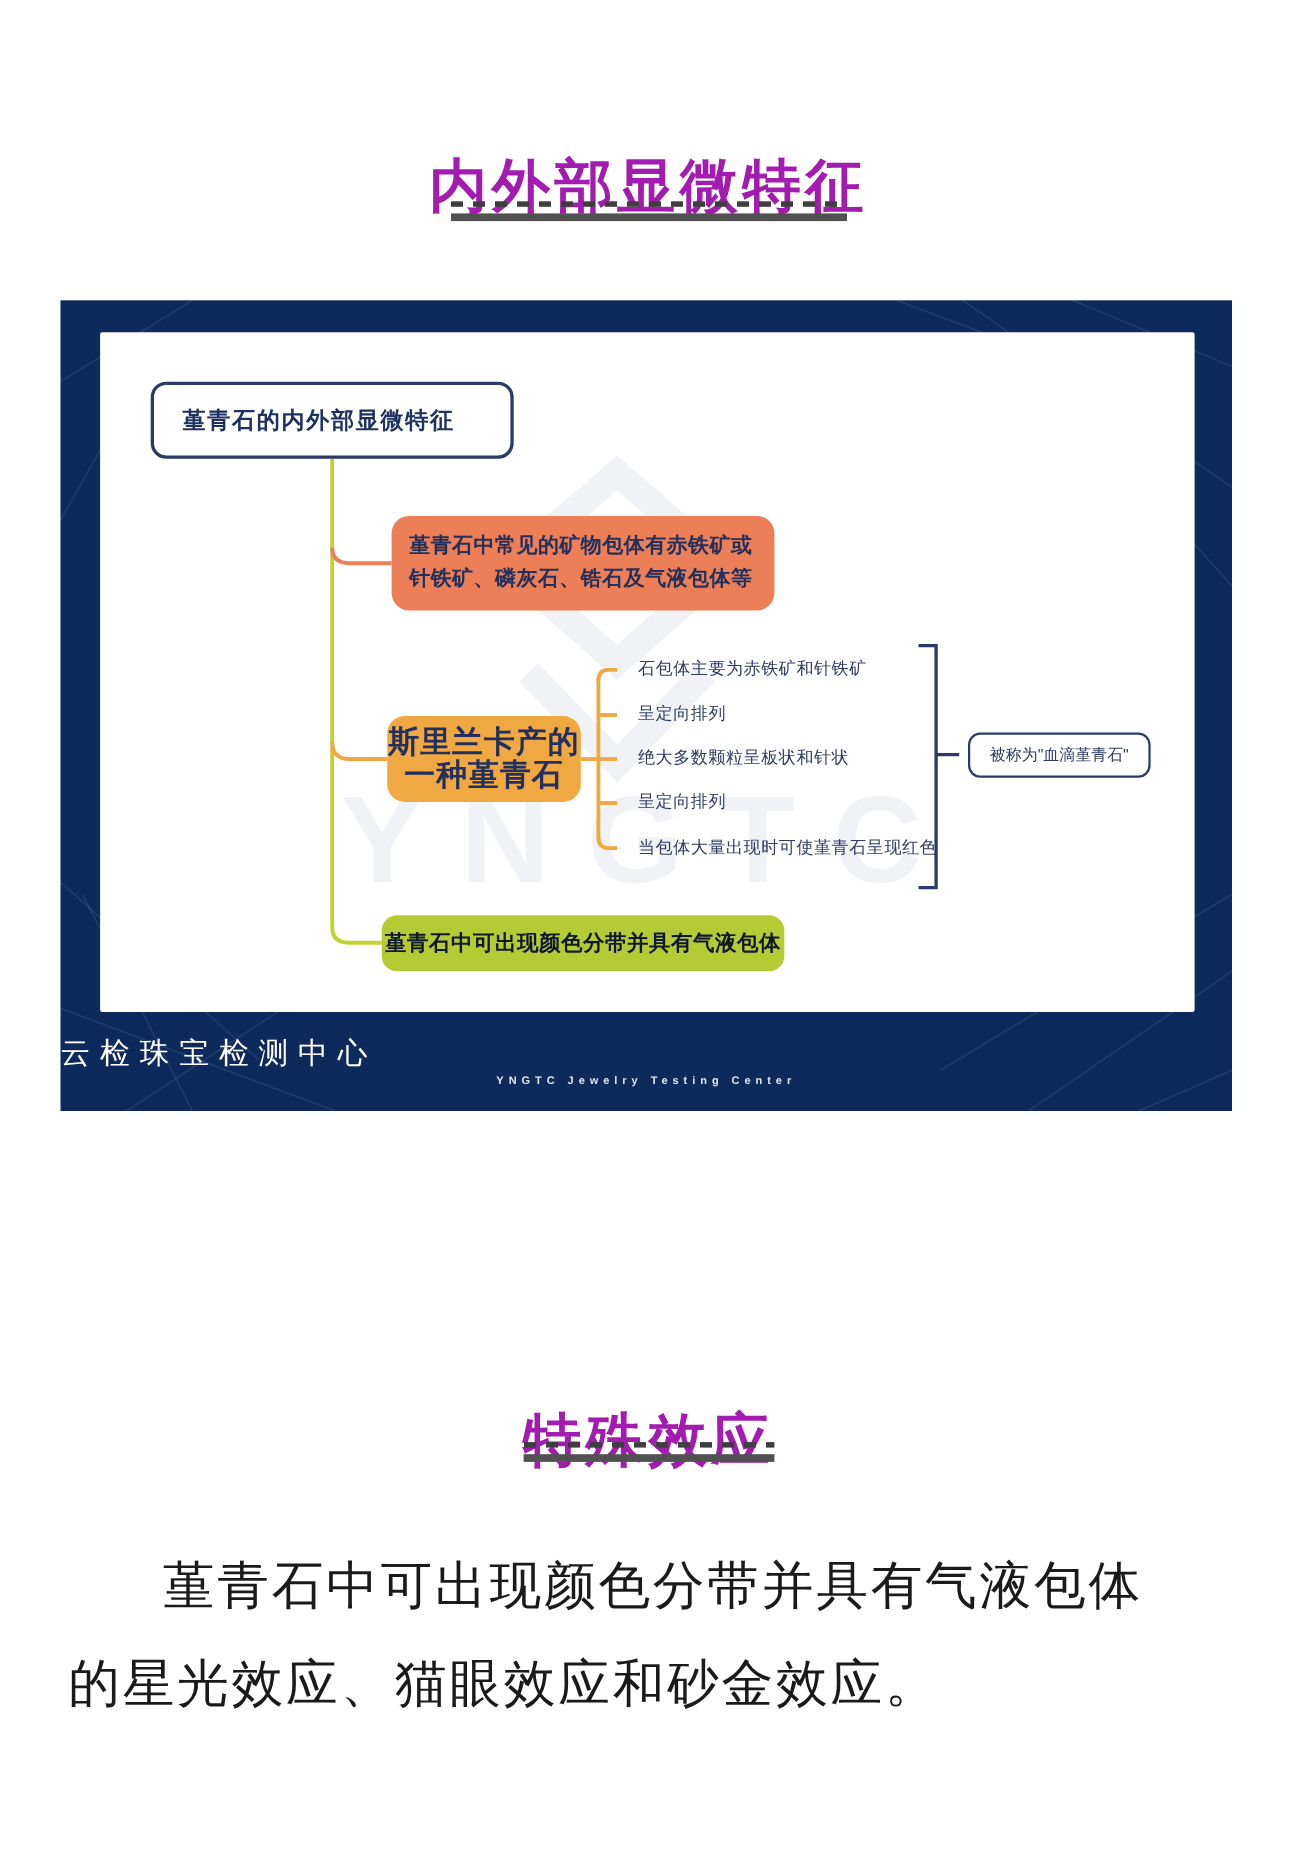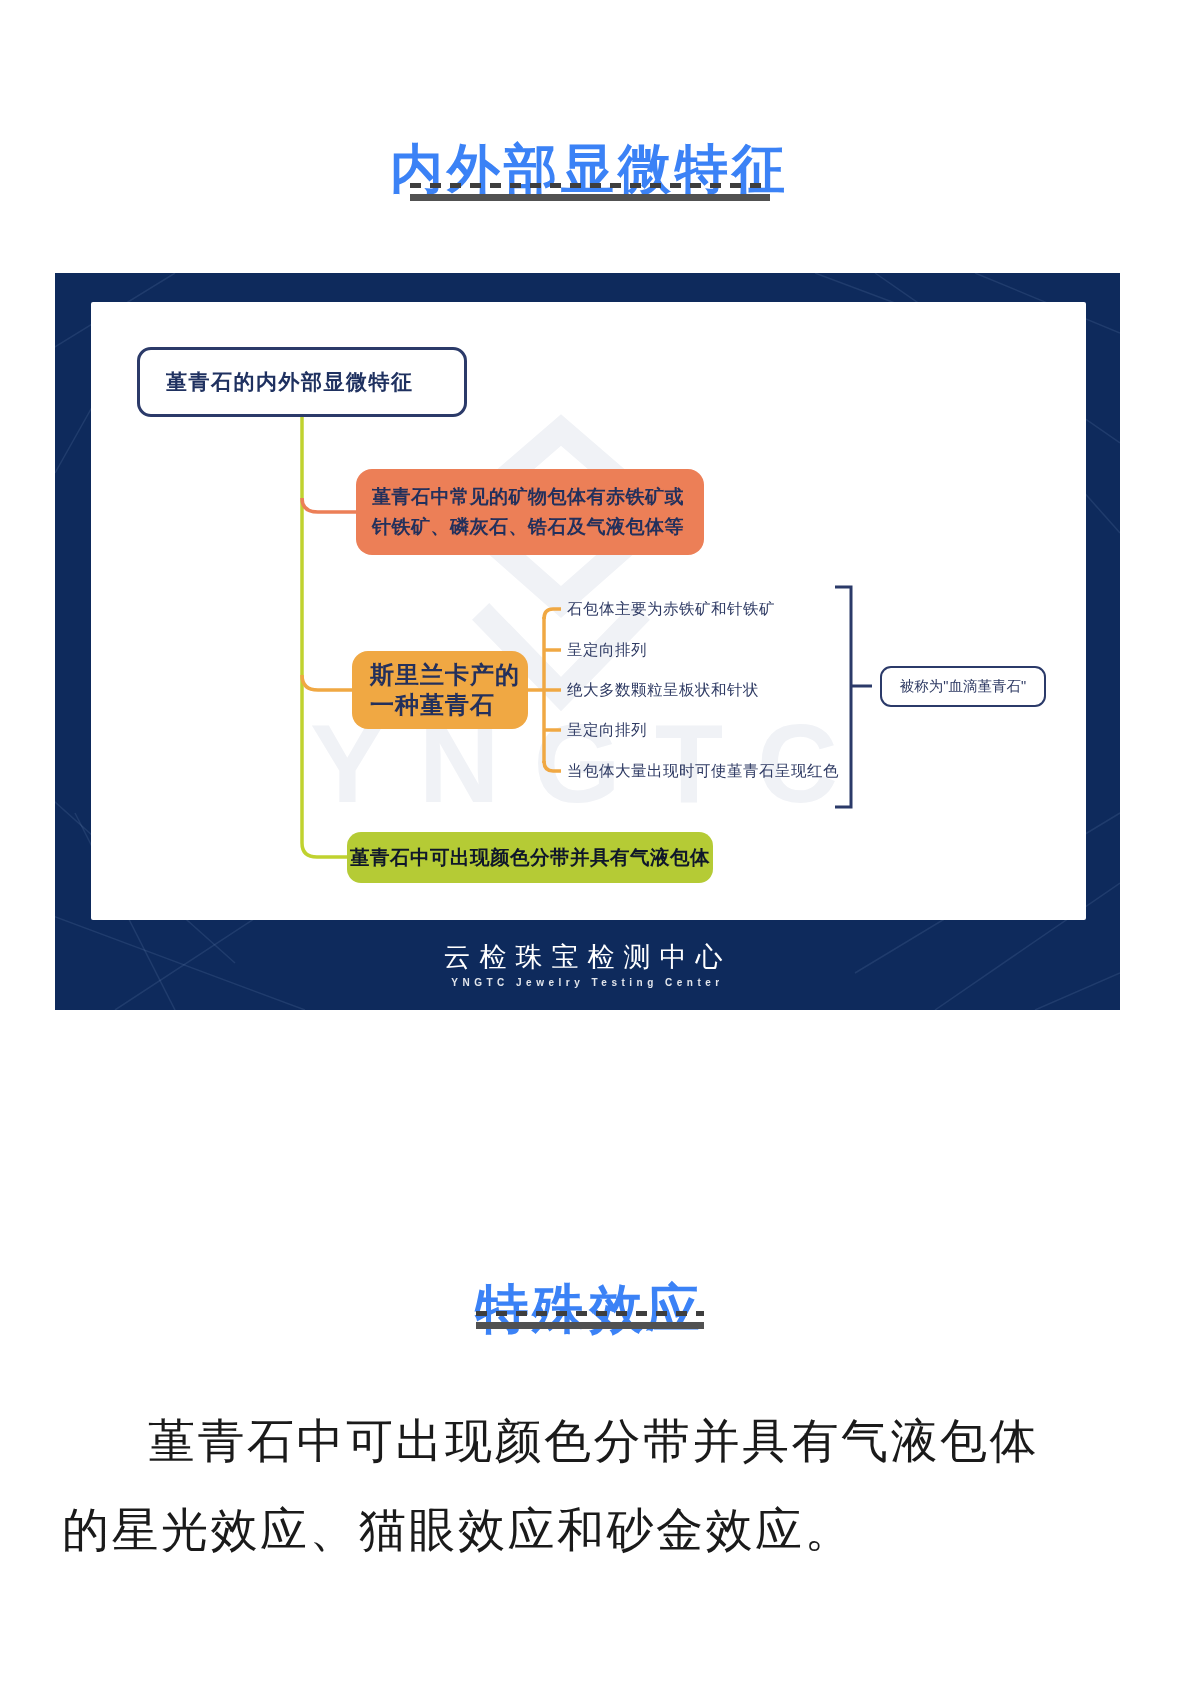--- a/index.html
+++ b/index.html
@@ -4,21 +4,21 @@
 <style>
   html,body{margin:0;padding:0;}
   body{
     width:1179px;height:1702px;position:relative;background:#ffffff;
     font-family:"Liberation Sans","DejaVu Sans",sans-serif;
     overflow:hidden;
   }
   
   .sec-title{
     position:absolute;left:0;width:1179px;text-align:center;
-    font-size:53px;font-weight:bold;color:#3b82f6;letter-spacing:4px;
+    font-size:53px;font-weight:bold;color:#a21caf;letter-spacing:4px;
   }
   .sec-title.t1{top:98px;}
   .sec-title.t2{top:1238px;}
   .underline{position:absolute;left:50%;transform:translateX(-50%);}
   .underline .dashes{height:5px;background:repeating-linear-gradient(90deg,#3e3e3e 0 11px,transparent 11px 20px);}
   .underline .solid{height:7px;background:#515151;margin-top:6px;}
   .u1{top:183px;width:360px;}
   .u2{top:1311px;width:228px;}
 
   
@@ -48,44 +48,44 @@
   }
   .branch-inclusions{
     left:265px;top:167px;width:348px;height:86px;
     background:#ec7f57;border-radius:16px;
     display:flex;flex-direction:column;justify-content:center;padding:0 16px;
     font-size:19px;font-weight:bold;color:#23305c;line-height:30px;letter-spacing:0.5px;
   }
   .branch-srilanka{
     left:261px;top:349px;width:176px;height:78px;
     background:#f0a843;border-radius:16px;
-    display:flex;flex-direction:column;justify-content:center;padding-left:18px;
-    font-size:24px;font-weight:bold;color:#23305c;line-height:30px;letter-spacing:1px;
+    display:flex;flex-direction:column;justify-content:center;
+    font-size:28px;font-weight:bold;color:#23305c;line-height:30px;letter-spacing:1px;align-items:center;
   }
   .branch-colorbanding{
     left:256px;top:530px;width:366px;height:51px;
     background:#b5cb35;border-radius:14px;
     display:flex;align-items:center;justify-content:center;
     font-size:19.5px;font-weight:bold;color:#0f172a;letter-spacing:0.5px;
   }
   .leaf{
-    position:absolute;left:476px;height:22px;line-height:22px;
+    position:absolute;left:489px;height:22px;line-height:22px;
     font-size:15.5px;font-weight:500;color:#2e3a63;letter-spacing:0.5px;white-space:nowrap;
   }
   .leaf-1{top:296px;} .leaf-2{top:337px;} .leaf-3{top:377px;} .leaf-4{top:417px;} .leaf-5{top:458px;}
   .callout{
     left:789px;top:364px;width:166px;height:41px;
     background:#ffffff;border:2.5px solid #2b3a69;border-radius:11px;
     display:flex;align-items:center;justify-content:center;
     font-size:14.5px;color:#2e3a63;white-space:nowrap;
   }
 
   
   .logo-cn{
-    position:absolute;left:0;top:666px;width:1065px;text-align:center;
+    position:absolute;left:0;top:666px;width:1065px;text-align:left;
     color:#ffffff;font-size:27px;letter-spacing:9px;font-weight:400;
   }
   .logo-en{
     position:absolute;left:0;top:704px;width:1065px;text-align:center;
     color:rgba(255,255,255,0.88);font-size:10px;letter-spacing:4.5px;font-weight:bold;
   }
 
   
   .para{
     position:absolute;left:62px;top:1396px;width:1058px;

